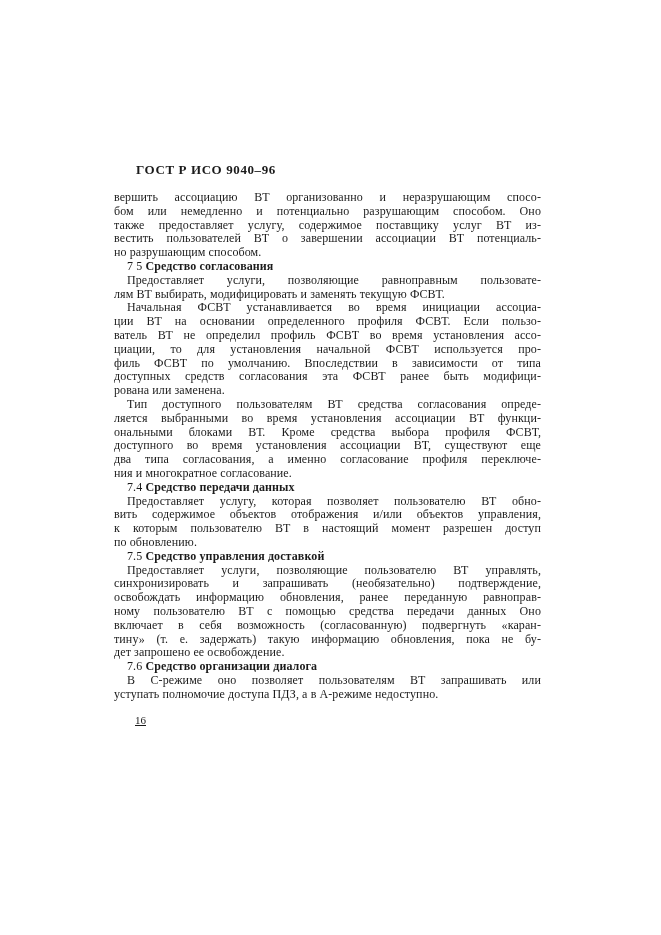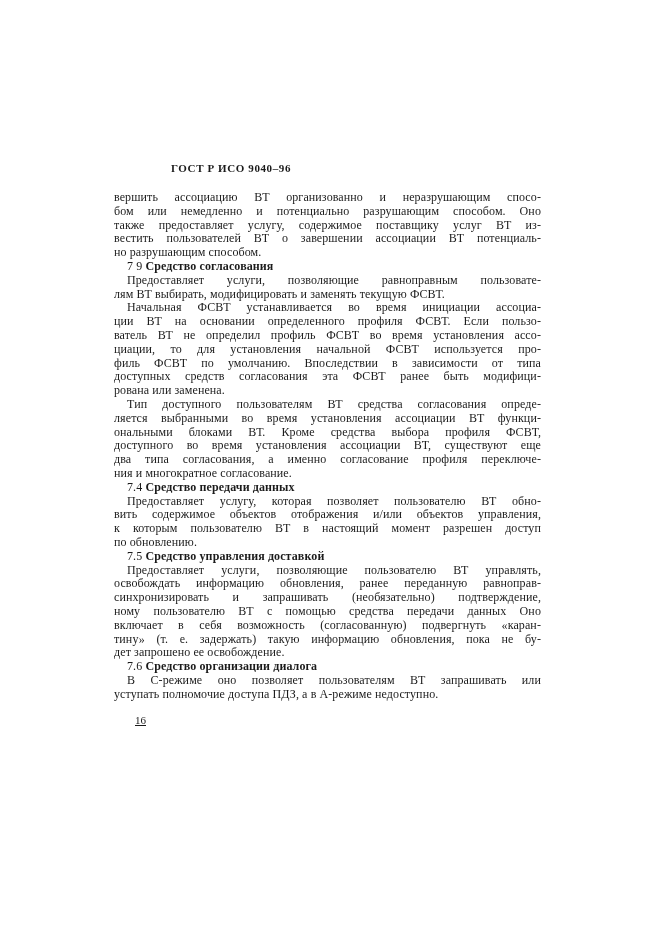--- a/index.html
+++ b/index.html
@@ -13,25 +13,24 @@
     height: 935px;
     background: #ffffff;
     font-family: "Liberation Serif", serif;
     color: #1b1b1b;
     overflow: hidden;
   }
   .running-header {
     position: absolute;
     left: 136px;
     top: 162px;
-    font-size: 11px;
+    font-size: 13px;
     font-weight: bold;
     letter-spacing: 0.6px;
     white-space: nowrap;
-    margin-left: 35px;
   }
   .body-text {
     position: absolute;
     left: 114px;
     top: 191px;
     width: 427px;
     font-size: 12px;
   }
   .line {
     line-height: 13.8px;
@@ -72,21 +71,21 @@
 
 <div class="page">
   <div class="running-header">ГОСТ Р ИСО 9040–96</div>
 
   <div class="body-text">
       <div class="line">вершить ассоциацию ВТ организованно и неразрушающим спосо-</div>
       <div class="line">бом или немедленно и потенциально разрушающим способом. Оно</div>
       <div class="line">также предоставляет услугу, содержимое поставщику услуг ВТ из-</div>
       <div class="line">вестить пользователей ВТ о завершении ассоциации ВТ потенциаль-</div>
       <div class="line last">но разрушающим способом.</div>
-      <div class="line heading"><span class="h-num">7 9</span> <span class="h-title">Средство согласования</span></div>
+      <div class="line heading"><span class="h-num">7 5</span> <span class="h-title">Средство согласования</span></div>
       <div class="line indent">Предоставляет услуги, позволяющие равноправным пользовате-</div>
       <div class="line last">лям ВТ выбирать, модифицировать и заменять текущую ФСВТ.</div>
       <div class="line indent">Начальная ФСВТ устанавливается во время инициации ассоциа-</div>
       <div class="line">ции ВТ на основании определенного профиля ФСВТ. Если пользо-</div>
       <div class="line">ватель ВТ не определил профиль ФСВТ во время установления ассо-</div>
       <div class="line">циации, то для установления начальной ФСВТ используется про-</div>
       <div class="line">филь ФСВТ по умолчанию. Впоследствии в зависимости от типа</div>
       <div class="line">доступных средств согласования эта ФСВТ ранее быть модифици-</div>
       <div class="line last">рована или заменена.</div>
       <div class="line indent">Тип доступного пользователям ВТ средства согласования опреде-</div>
@@ -95,22 +94,22 @@
       <div class="line">доступного во время установления ассоциации ВТ, существуют еще</div>
       <div class="line">два типа согласования, а именно согласование профиля переключе-</div>
       <div class="line last">ния и многократное согласование.</div>
       <div class="line heading"><span class="h-num">7.4</span> <span class="h-title">Средство передачи данных</span></div>
       <div class="line indent">Предоставляет услугу, которая позволяет пользователю ВТ обно-</div>
       <div class="line">вить содержимое объектов отображения и/или объектов управления,</div>
       <div class="line">к которым пользователю ВТ в настоящий момент разрешен доступ</div>
       <div class="line last">по обновлению.</div>
       <div class="line heading"><span class="h-num">7.5</span> <span class="h-title">Средство управления доставкой</span></div>
       <div class="line indent">Предоставляет услуги, позволяющие пользователю ВТ управлять,</div>
+      <div class="line">синхронизировать и запрашивать (необязательно) подтверждение,</div>
       <div class="line">освобождать информацию обновления, ранее переданную равноправ-</div>
-      <div class="line">синхронизировать и запрашивать (необязательно) подтверждение,</div>
       <div class="line">ному пользователю ВТ с помощью средства передачи данных  Оно</div>
       <div class="line">включает в себя возможность (согласованную) подвергнуть «каран-</div>
       <div class="line">тину» (т. е. задержать) такую информацию обновления, пока не бу-</div>
       <div class="line last">дет запрошено ее освобождение.</div>
       <div class="line heading"><span class="h-num">7.6</span> <span class="h-title">Средство организации диалога</span></div>
       <div class="line indent">В С-режиме оно позволяет пользователям ВТ запрашивать или</div>
       <div class="line last">уступать полномочие доступа ПДЗ, а в А-режиме недоступно.</div>
     </div>
 
   <div class="page-number">16</div>

